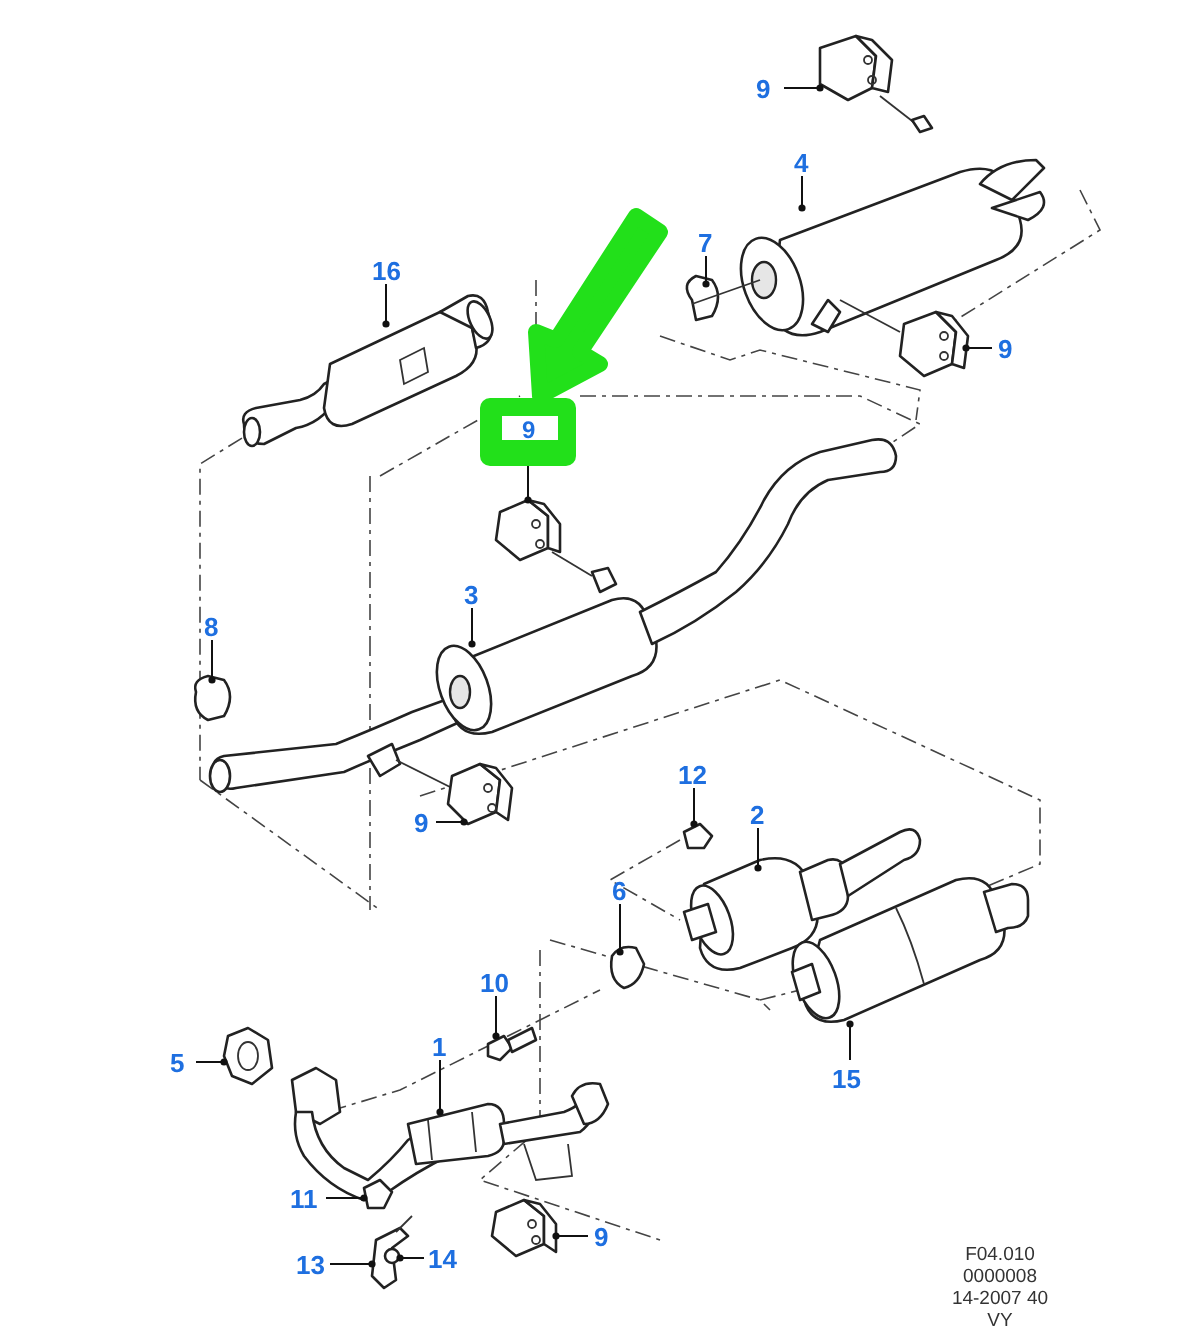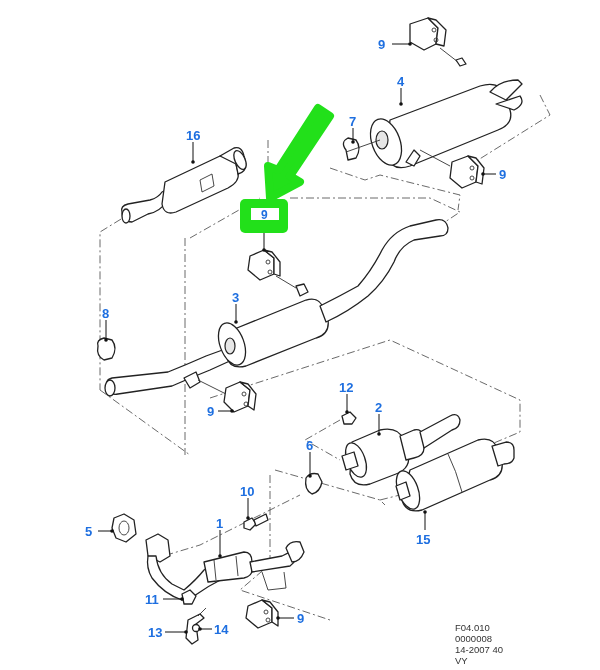--- a/index.html
+++ b/index.html
@@ -5,21 +5,21 @@
   html, body { margin:0; padding:0; background:#ffffff; }
   body { width:600px; height:670px; position:relative; overflow:hidden; font-family:"Liberation Sans", sans-serif; }
   #diagram { position:absolute; left:0; top:0; width:600px; height:670px; }
   .part { fill:#ffffff; stroke:#222222; stroke-width:1.3; stroke-linejoin:round; }
   .shade { fill:#e6e6e6; stroke:#222222; stroke-width:1.2; }
   .thin { fill:none; stroke:#333333; stroke-width:0.9; }
   .dash { fill:none; stroke:#444444; stroke-width:0.8; stroke-dasharray:8 3 2 3; }
   .leader { stroke:#111111; stroke-width:1; fill:none; }
   .dot { fill:#111111; }
   .callout { font-family:"Liberation Sans", sans-serif; font-weight:bold; font-size:13px; fill:#1e6fe0; }
-  .ref { position:absolute; left:455px; top:622px; width:90px; font-family:"Liberation Sans", sans-serif; font-size:9.5px; line-height:11px; color:#333333; }
+  .ref { position:absolute; left:455px; top:622px; width:90px; text-align:center; font-family:"Liberation Sans", sans-serif; font-size:9.5px; line-height:11px; color:#333333; }
   .ref div { white-space:nowrap; }
 </style>
 </head>
 <body>
 
 <svg id="diagram" viewBox="0 0 600 670" xmlns="http://www.w3.org/2000/svg">
 
   <g>
     <path class="dash" d="M268 140 L268 198 M230 152 L100 232 L100 390 M100 390 L190 455"></path>
     <path class="dash" d="M185 238 L185 320 M185 320 L185 455 M190 238 L260 198"></path>

